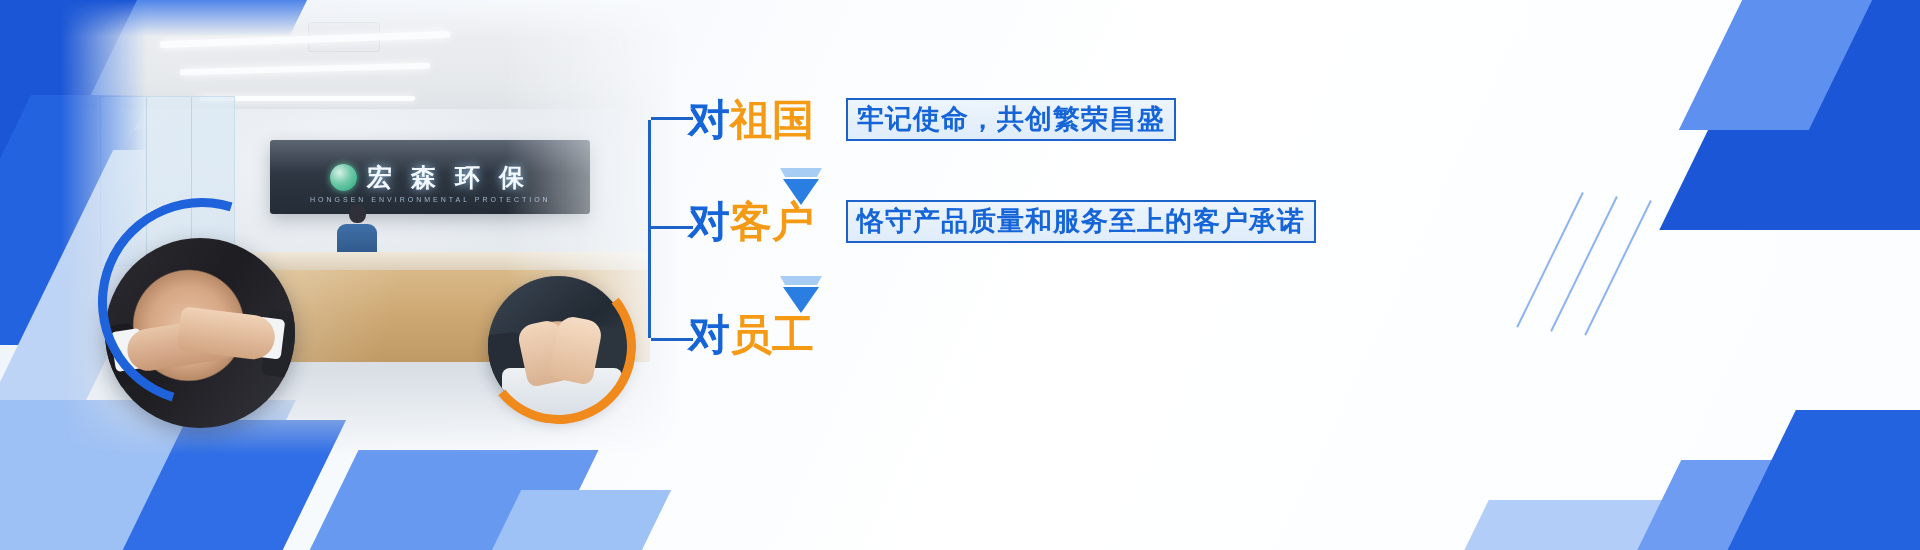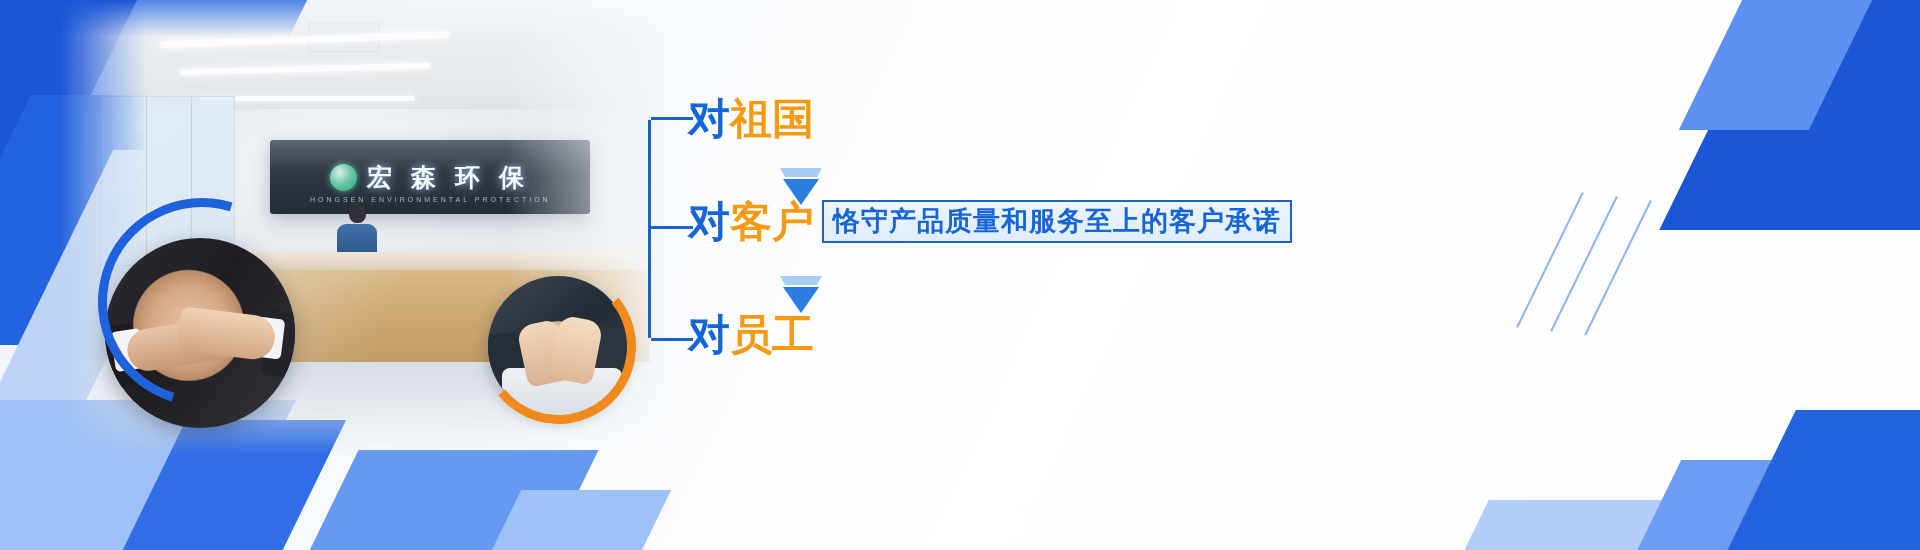--- a/index.html
+++ b/index.html
@@ -290,21 +290,21 @@
   .bracket .arm {
     position:absolute; left:0; width:42px; height:0;
     border-top:3px solid #1d62c9;
   }
   .arm-1 { top:-3px; }
   .arm-2 { top:106px; }
   .arm-3 { bottom:-3px; }
 
   .row {
     position:absolute; left:40px;
-    display:flex; align-items:center; white-space:nowrap;
+    display:flex; align-items:center; white-space:nowrap;gap:24px;
   }
   .row-1 { top:22px; }
   .row-2 { top:124px; }
   .row-3 { top:238px; }
 
   .lead {
     font-size:42px; font-weight:700; line-height:1;
     letter-spacing:0px;
     font-family:"DejaVu Sans","Liberation Sans",sans-serif;
   }
@@ -413,20 +413,21 @@
     <div class="bracket">
       <div class="arm arm-1"></div>
       <div class="arm arm-2"></div>
       <div class="arm arm-3"></div>
     </div>
 
     <div class="row row-1">
       <div class="lead">
         <span class="w1">对</span><span class="w2">祖国</span>
       </div>
+      <div class="tagbox">牢记使命，共创繁荣昌盛</div>
     </div>
 
     <div class="arrow arrow-1">
       <div class="top"></div>
         <div class="tri"></div>
     </div>
 
     <div class="row row-2">
       <div class="lead">
         <span class="w1">对</span><span class="w2">客户</span>

